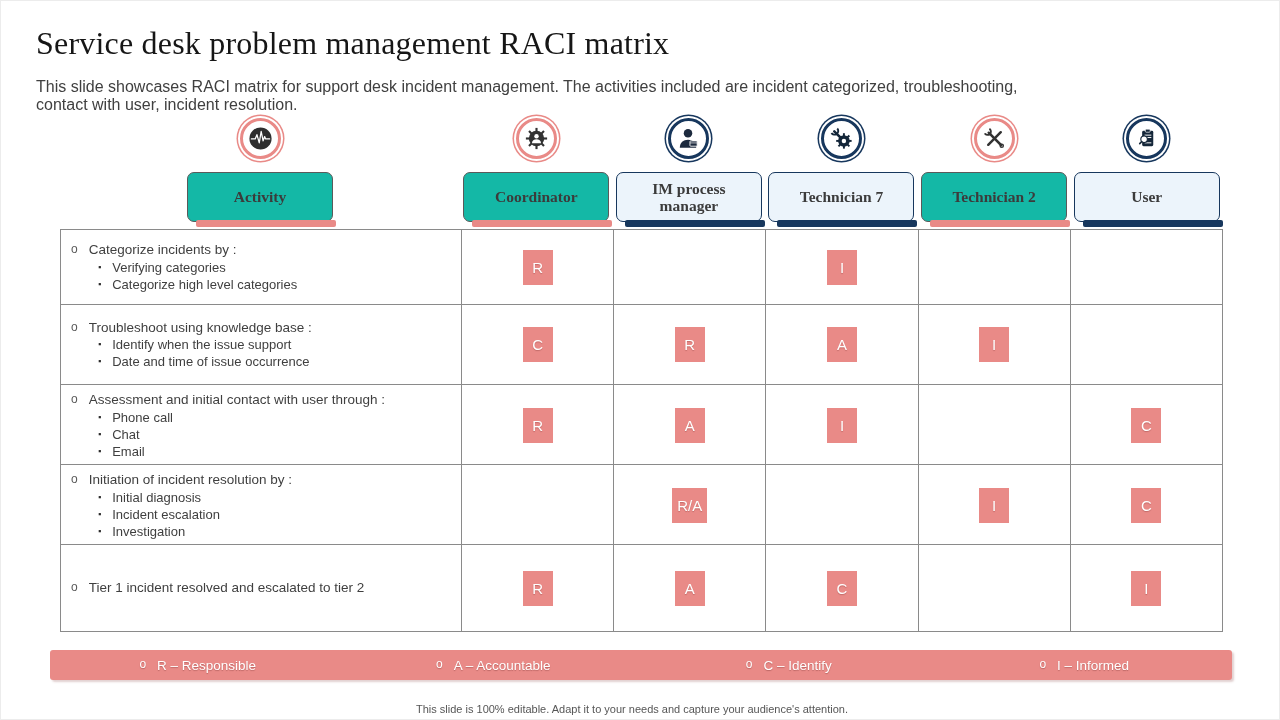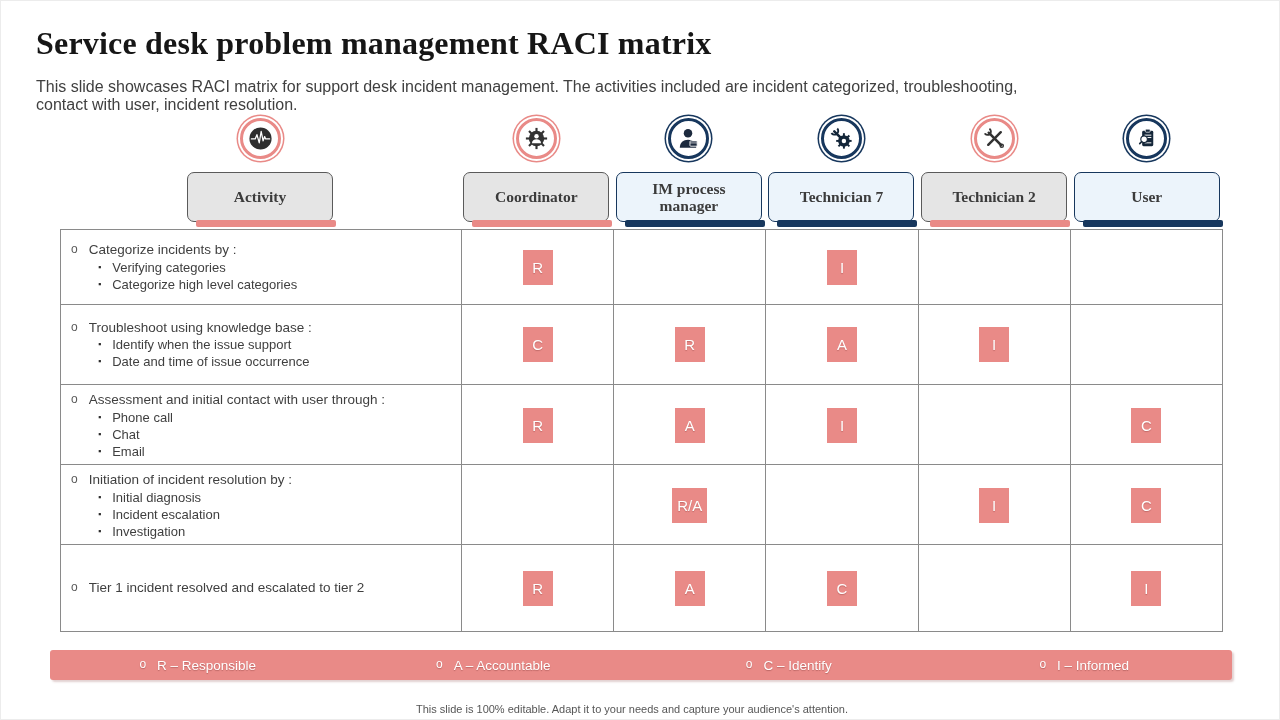--- a/index.html
+++ b/index.html
@@ -4,21 +4,21 @@
 <style>
   * { margin:0; padding:0; box-sizing:border-box; }
   html,body { background:#ffffff; }
   .slide {
     position:relative; width:1280px; height:720px; background:#ffffff;
     font-family:"Liberation Sans", sans-serif; overflow:hidden;
     border:1px solid #ececec;
   }
   .title {
     position:absolute; left:35px; top:24px;
-    font-family:"Liberation Serif", serif; font-weight:bold;
+    font-family:"Liberation Serif", serif; font-weight:normal;
     font-size:32px; color:#161616; letter-spacing:0.2px;
   }
   .subtitle {
     position:absolute; left:35px; top:77px; width:1000px;
     font-size:16px; color:#404040;
   }
 
   
   .matrix { position:absolute; left:59px; top:112px; width:1163px; }
   .head-grid {
@@ -37,21 +37,21 @@
   .head-box {
     position:relative; z-index:0; width:146px; height:50px;
     display:flex; align-items:center; justify-content:center; text-align:center;
     border-radius:7px; font-family:"Liberation Serif", serif; font-weight:bold;
     font-size:15.5px; line-height:1.12; color:#3b3b3b; padding:2px 6px;
   }
   .head-box::after {
     content:""; position:absolute; z-index:-1; left:8px; right:-4px;
     bottom:-6px; height:7px; border-radius:2px;
   }
-  .head-box.pink { background:#e5e5e5; border:1px solid #5a5a5a; }
+  .head-box.pink { background:#14b8a6; border:1px solid #5a5a5a; }
   .head-box.pink::after { background:#e98a87; }
   .head-box.blue { background:#ecf4fb; border:1px solid #17375d; }
   .head-box.blue::after { background:#17375d; }
 
   
   .grid-table { border:1px solid #8a8a8a; }
   .t-row { display:grid; grid-template-columns:400px repeat(5,1fr); }
   .t-row + .t-row { border-top:1px solid #8a8a8a; }
   .t-row.r1 { height:74px; } .t-row.r2 { height:80px; } .t-row.r3 { height:80px; }
   .t-row.r4 { height:80px; } .t-row.r5 { height:87px; }

